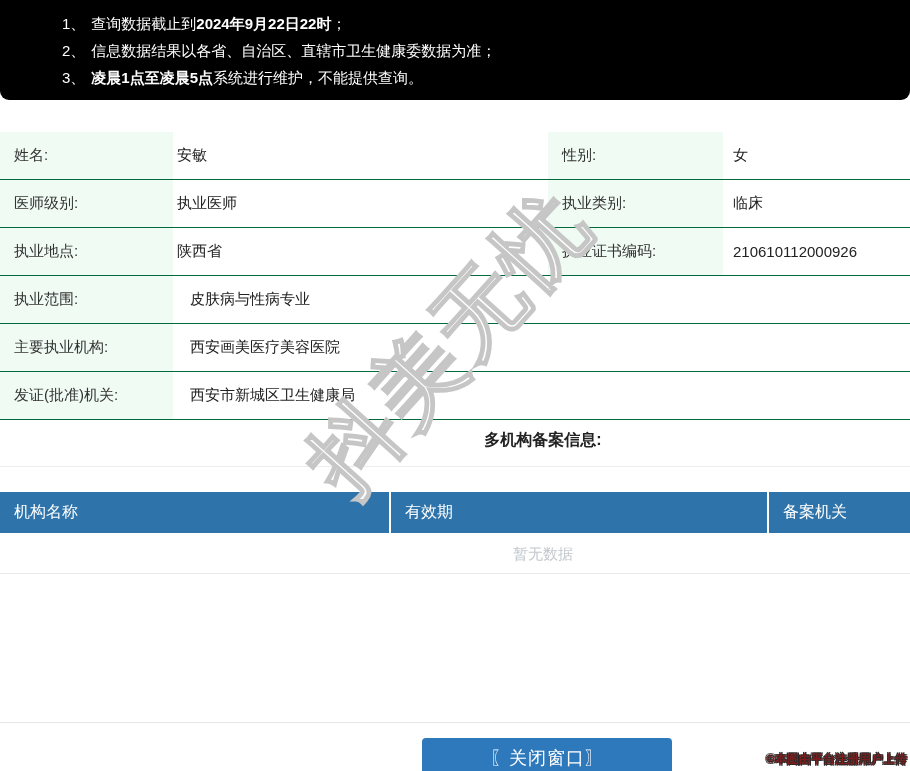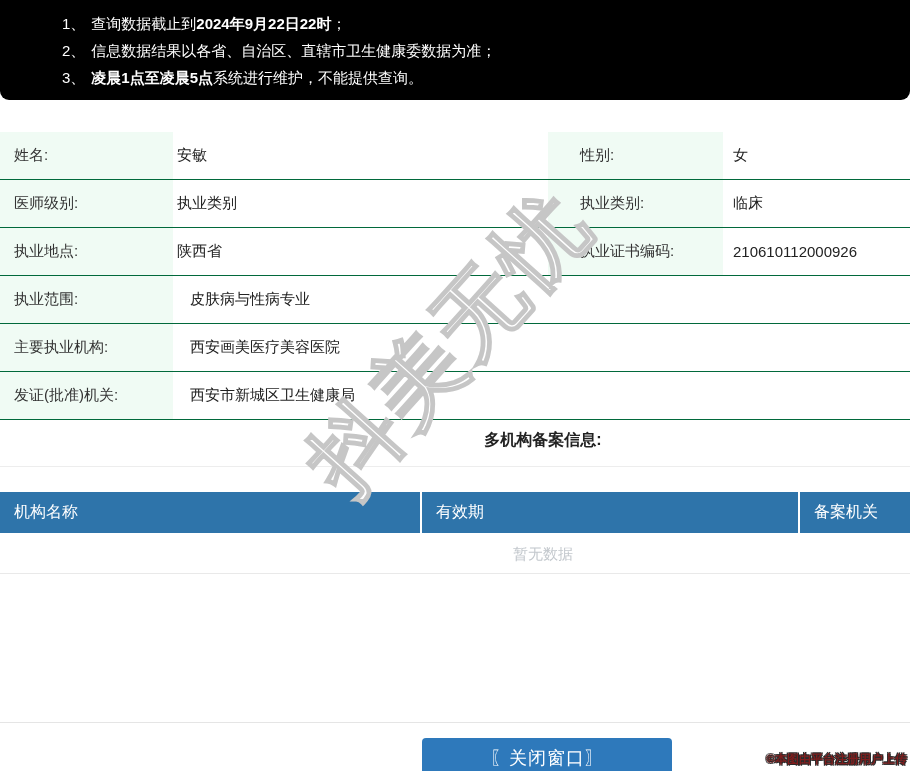--- a/index.html
+++ b/index.html
@@ -22,34 +22,34 @@
   
   .info-table { position: absolute; top: 132px; left: 0; width: 910px; }
   .irow {
     display: flex; align-items: stretch; height: 48px;
     border-bottom: 1px solid #01693b; font-size: 15px; color: #333;
   }
   .lbl { background: #f0fbf4; display: flex; align-items: center; }
   .val { display: flex; align-items: center; color: #222; }
   .l1 { width: 173px; padding-left: 14px; }
   .v1 { width: 375px; padding-left: 4px; }
-  .l2 { width: 175px; padding-left: 32px; }
+  .l2 { width: 175px; padding-left: 14px; }
   .v2 { flex: 1; padding-left: 10px; }
   .vfull { flex: 1; padding-left: 17px; }
 
   
   .section-title {
     position: absolute; top: 412px; left: 0; width: 1086px; height: 55px;
     line-height: 55px; text-align: center; font-weight: bold; font-size: 16px;
     color: #222; border-bottom: 1px solid #ededed;
   }
   .records { position: absolute; top: 492px; left: 0; width: 1086px; }
   .rheader { display: flex; height: 41px; background: #2e74aa; color: #fff; font-size: 16px; }
   .rh { display: flex; align-items: center; padding-left: 14px; }
-  .rh1 { width: 420px; }
+  .rh1 { width: 389px; }
   .rh2 { width: 378px; border-left: 2px solid #fff; }
   .rh3 { flex: 1; border-left: 2px solid #fff; }
   .rempty {
     height: 41px; line-height: 41px; text-align: center;
     color: #c3c8cd; font-size: 15px; border-bottom: 1px solid #e9e9e9;
   }
 
   
   .divider { position: absolute; top: 722px; left: 0; width: 910px; border-top: 1px solid #e5e5e5; }
   .close-btn {
@@ -80,21 +80,21 @@
 
   <div class="info-table">
     <div class="irow">
       <div class="lbl l1">姓名:</div>
       <div class="val v1">安敏</div>
       <div class="lbl l2">性别:</div>
       <div class="val v2">女</div>
     </div>
     <div class="irow">
       <div class="lbl l1">医师级别:</div>
-      <div class="val v1">执业类别</div>
+      <div class="val v1">执业医师</div>
       <div class="lbl l2">执业类别:</div>
       <div class="val v2">临床</div>
     </div>
     <div class="irow">
       <div class="lbl l1">执业地点:</div>
       <div class="val v1">陕西省</div>
       <div class="lbl l2">执业证书编码:</div>
       <div class="val v2">210610112000926</div>
     </div>
     <div class="irow">

